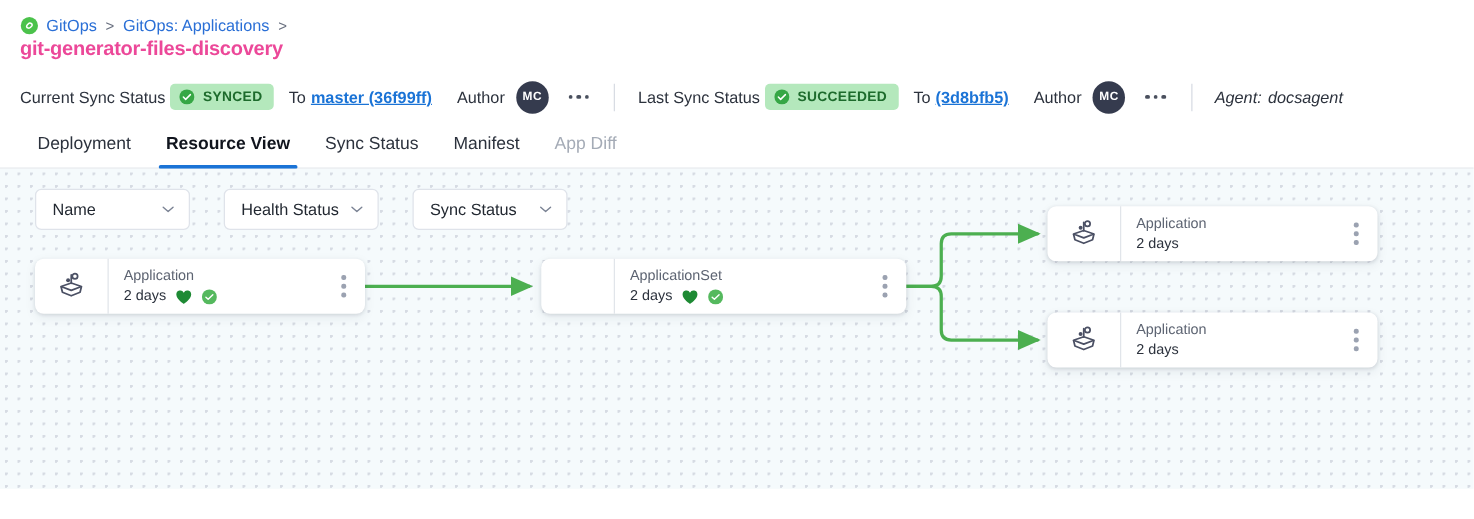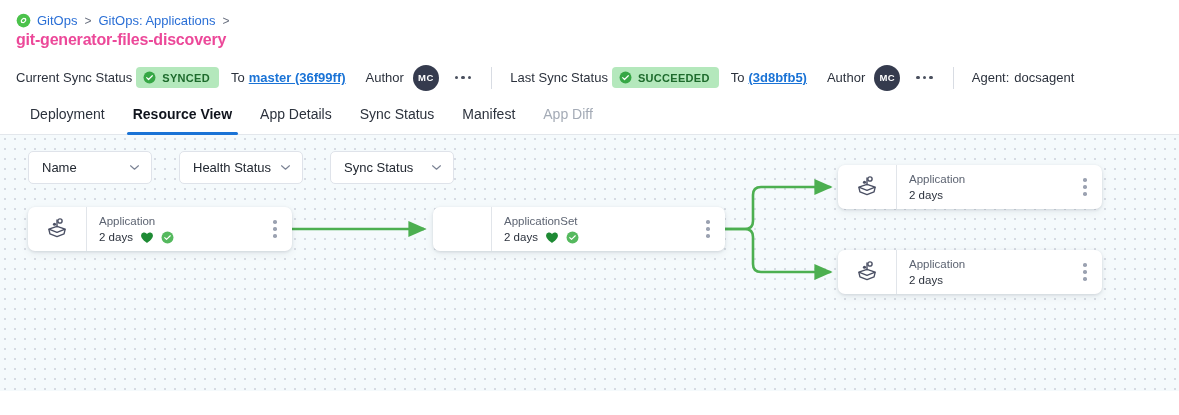--- a/index.html
+++ b/index.html
@@ -59,21 +59,21 @@
   .dots-h {
     display: inline-flex; gap: 3px; align-items: center;
     margin-left: 14px; padding: 6px 2px;
   }
   .dots-h i { width: 3.5px; height: 3.5px; border-radius: 50%; background: #4a505e; display:block; }
   .sb-divider {
     width: 1px; height: 22px; background: #d8dce3;
     margin: 0 18px;
     flex: none;
   }
-  .sb-agent { color: #2c323d; }
+  .sb-agent { color: #2c323d; font-style: italic; }
   .sb-agent b { font-weight: normal; margin-left: 5px; }
 
   
   .tabs {
     display: flex; align-items: flex-end;
     padding-left: 16px; height: 42px;
     border-bottom: 1px solid #e3e7ec;
     position: relative;
   }
   .tab {
@@ -223,21 +223,20 @@
   <span class="sb-divider"></span>
 
   <span class="sb-agent">
     <span>Agent:</span><b>docsagent</b>
   </span>
 </div>
 
 <div class="tabs">
   <div class="tab">Deployment</div>
   <div class="tab active">Resource View</div>
-  <div class="tab">App Details</div>
   <div class="tab">Sync Status</div>
   <div class="tab">Manifest</div>
   <div class="tab disabled">App Diff</div>
 </div>
 
 <div class="canvas">
 
   <div class="filters">
     <div class="filter">
       <span>Name</span>

